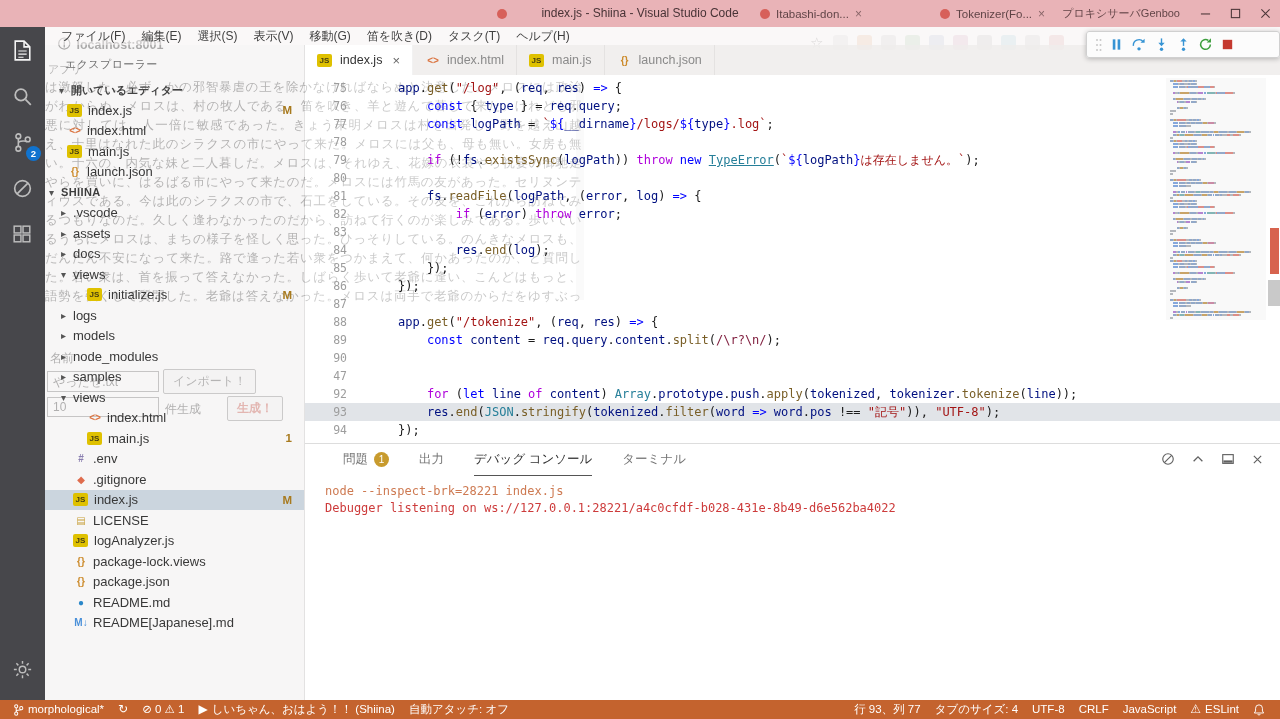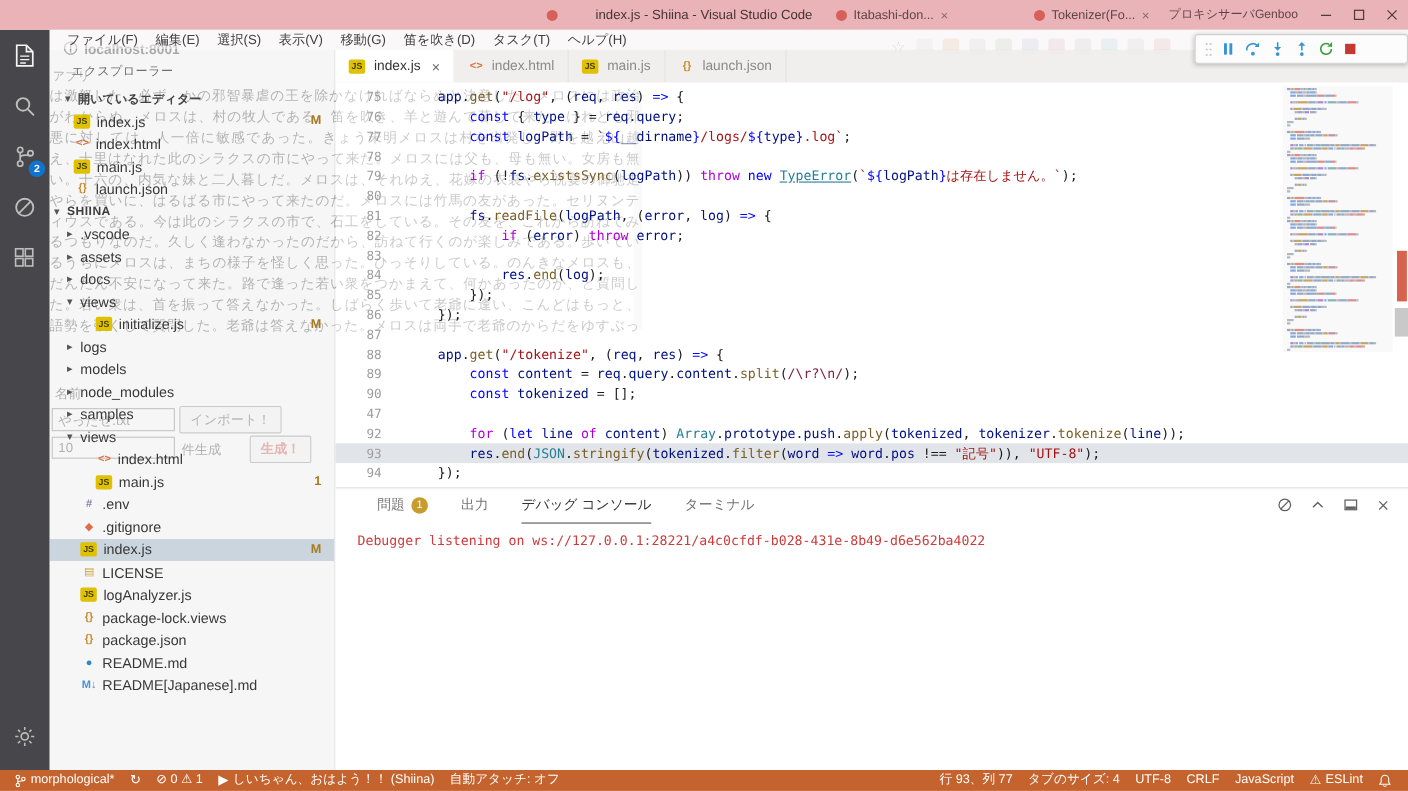--- a/index.html
+++ b/index.html
@@ -425,21 +425,21 @@
         <div class="code-line"><span class="ln">80</span><span class="ct"></span></div>
         <div class="code-line"><span class="ln">81</span><span class="ct"><span class="tk-d">    </span><span class="tk-v">fs</span><span class="tk-d">.</span><span class="tk-f">readFile</span><span class="tk-d">(</span><span class="tk-v">logPath</span><span class="tk-d">, (</span><span class="tk-v">error</span><span class="tk-d">, </span><span class="tk-v">log</span><span class="tk-d">) </span><span class="tk-k">=&gt;</span><span class="tk-d"> {</span></span></div>
         <div class="code-line"><span class="ln">82</span><span class="ct"><span class="tk-d">        </span><span class="tk-c">if</span><span class="tk-d"> (</span><span class="tk-v">error</span><span class="tk-d">) </span><span class="tk-c">throw</span><span class="tk-d"> </span><span class="tk-v">error</span><span class="tk-d">;</span></span></div>
         <div class="code-line"><span class="ln">83</span><span class="ct"></span></div>
         <div class="code-line"><span class="ln">84</span><span class="ct"><span class="tk-d">        </span><span class="tk-v">res</span><span class="tk-d">.</span><span class="tk-f">end</span><span class="tk-d">(</span><span class="tk-v">log</span><span class="tk-d">);</span></span></div>
         <div class="code-line"><span class="ln">85</span><span class="ct"><span class="tk-d">    });</span></span></div>
         <div class="code-line"><span class="ln">86</span><span class="ct"><span class="tk-d">});</span></span></div>
         <div class="code-line"><span class="ln">87</span><span class="ct"></span></div>
         <div class="code-line"><span class="ln">88</span><span class="ct"><span class="tk-v">app</span><span class="tk-d">.</span><span class="tk-f">get</span><span class="tk-d">(</span><span class="tk-s">"/tokenize"</span><span class="tk-d">, (</span><span class="tk-v">req</span><span class="tk-d">, </span><span class="tk-v">res</span><span class="tk-d">) </span><span class="tk-k">=&gt;</span><span class="tk-d"> {</span></span></div>
         <div class="code-line"><span class="ln">89</span><span class="ct"><span class="tk-d">    </span><span class="tk-k">const</span><span class="tk-d"> </span><span class="tk-v">content</span><span class="tk-d"> = </span><span class="tk-v">req</span><span class="tk-d">.</span><span class="tk-v">query</span><span class="tk-d">.</span><span class="tk-v">content</span><span class="tk-d">.</span><span class="tk-f">split</span><span class="tk-d">(</span><span class="tk-r">/\r?\n/</span><span class="tk-d">);</span></span></div>
-        <div class="code-line"><span class="ln">90</span><span class="ct"><span class="tk-d">    </span><span class="tk-k">const</span><span class="tk-d"> </span><span class="tk-v">tokenized</span><span class="tk-d"> = [];</span></span></div>
+        <div class="code-line"><span class="ln">90</span></div>
         <div class="code-line"><span class="ln">47</span><span class="ct"></span></div>
         <div class="code-line"><span class="ln">92</span><span class="ct"><span class="tk-d">    </span><span class="tk-c">for</span><span class="tk-d"> (</span><span class="tk-k">let</span><span class="tk-d"> </span><span class="tk-v">line</span><span class="tk-d"> </span><span class="tk-c">of</span><span class="tk-d"> </span><span class="tk-v">content</span><span class="tk-d">) </span><span class="tk-t">Array</span><span class="tk-d">.</span><span class="tk-v">prototype</span><span class="tk-d">.</span><span class="tk-v">push</span><span class="tk-d">.</span><span class="tk-f">apply</span><span class="tk-d">(</span><span class="tk-v">tokenized</span><span class="tk-d">, </span><span class="tk-v">tokenizer</span><span class="tk-d">.</span><span class="tk-f">tokenize</span><span class="tk-d">(</span><span class="tk-v">line</span><span class="tk-d">));</span></span></div>
         <div class="code-line current"><span class="ln">93</span><span class="ct"><span class="tk-d">    </span><span class="tk-v">res</span><span class="tk-d">.</span><span class="tk-f">end</span><span class="tk-d">(</span><span class="tk-t">JSON</span><span class="tk-d">.</span><span class="tk-f">stringify</span><span class="tk-d">(</span><span class="tk-v">tokenized</span><span class="tk-d">.</span><span class="tk-f">filter</span><span class="tk-d">(</span><span class="tk-v">word</span><span class="tk-d"> </span><span class="tk-k">=&gt;</span><span class="tk-d"> </span><span class="tk-v">word</span><span class="tk-d">.</span><span class="tk-v">pos</span><span class="tk-d"> !== </span><span class="tk-s">"記号"</span><span class="tk-d">)), </span><span class="tk-s">"UTF-8"</span><span class="tk-d">);</span></span></div>
         <div class="code-line"><span class="ln">94</span><span class="ct"><span class="tk-d">});</span></span></div>
       </div>
     <div class="minimap">
         <div class="mm-row">
           <span class="mm-tk" style="width: 2.55px; background: rgb(147, 169, 200);"></span>
           <span class="mm-tk" style="width: 1px; background: rgb(180, 184, 189);"></span>
           <span class="mm-tk" style="width: 2.55px; background: rgb(200, 164, 104);"></span>
@@ -1383,20 +1383,21 @@
         </div>
         <div class="dbtn">
           <span class="ic">
             <svg width="13" height="13" viewBox="0 0 16 16">
               <path d="M3.5 3.5l9 9M12.5 3.5l-9 9" stroke="#616161" stroke-width="1.4"></path>
             </svg>
           </span>
         </div>
       </div>
     <div class="console">
+        <div class="console-line" style="color: rgb(206, 122, 82);">node --inspect-brk=28221 index.js</div>
         <div class="console-line" style="color: rgb(205, 59, 59);">Debugger listening on ws://127.0.0.1:28221/a4c0cfdf-b028-431e-8b49-d6e562ba4022</div>
       </div>
   </div>
 
   <div class="statusbar" style="background: rgb(196, 99, 46);">
     <div class="sb-left">
         <div class="sitem">
           <span class="ic">
             <svg width="11" height="14" viewBox="0 0 12 14">
               <g fill="none" stroke="#fff" stroke-width="1.1">

